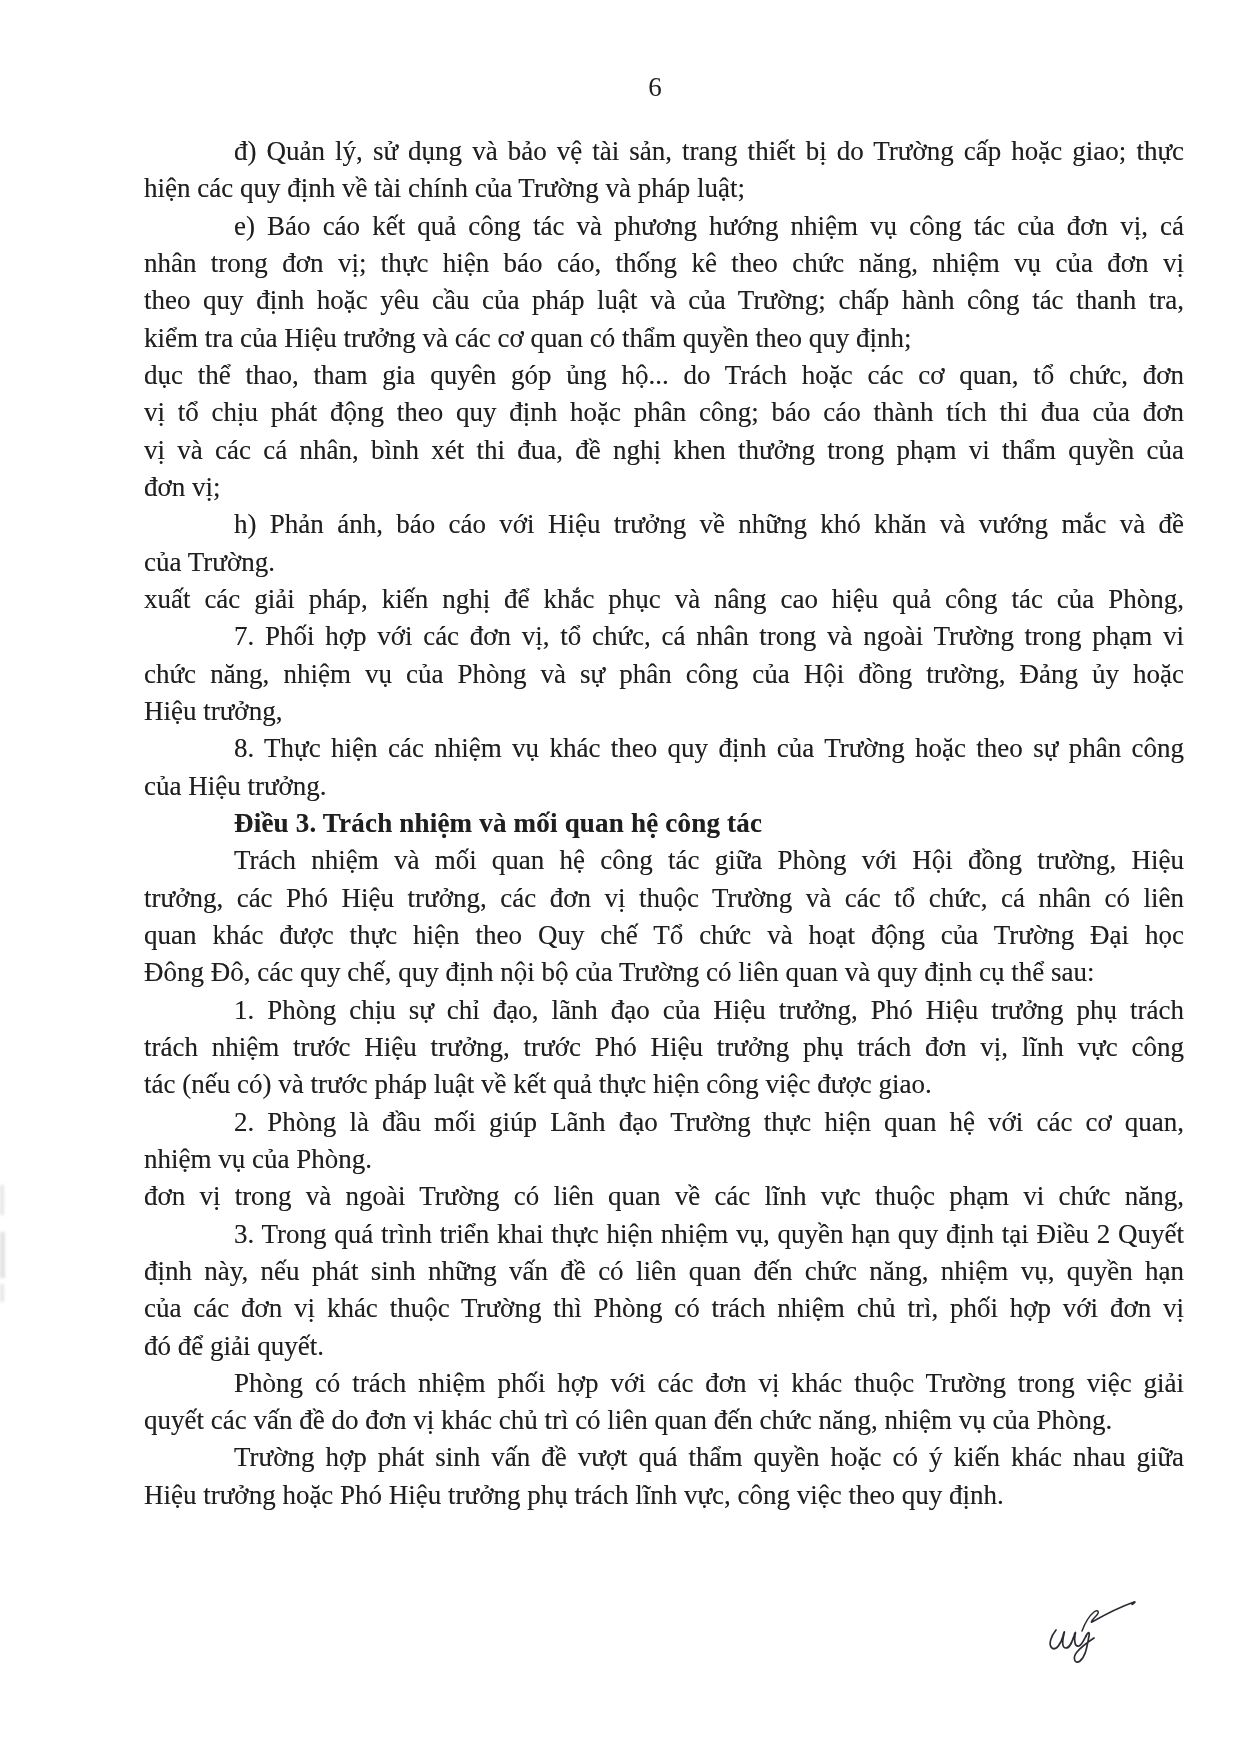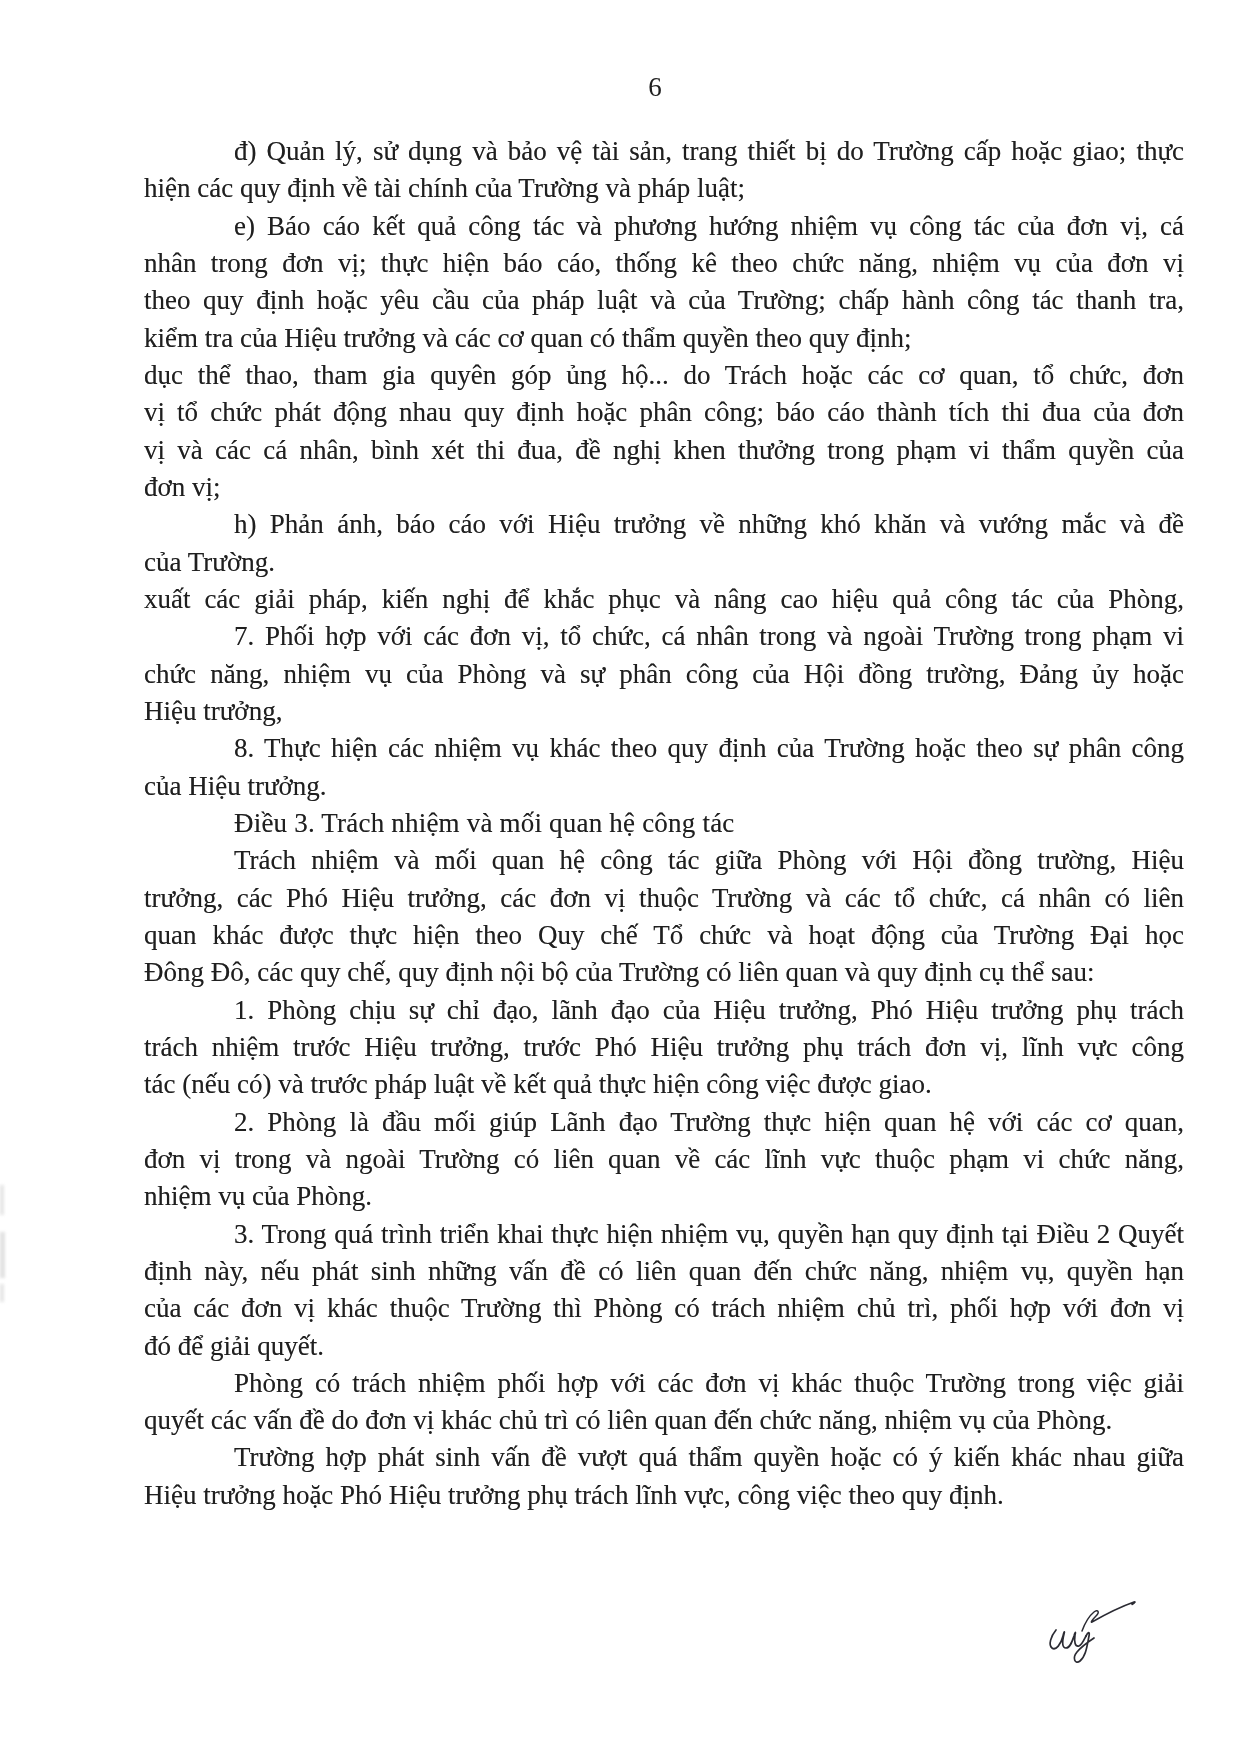--- a/index.html
+++ b/index.html
@@ -32,21 +32,21 @@
   }
   .line {
     height: 37.33px;
     line-height: 37.33px;
     text-align: justify;
     text-align-last: justify;
     overflow: hidden;
   }
   .line.end { text-align-last: left; }
   .line.indent { text-indent: 90px; }
-  .line.bold { font-weight: normal; letter-spacing: 0.2px; }
+  .line.bold { font-weight: bold; letter-spacing: 0.2px; }
   .signature {
     position: absolute;
     left: 1044px; top: 1597px;
   }
   .artifact {
     position: absolute;
     left: 0;
     background: #d8d8d8;
     filter: blur(1.5px);
     opacity: 0.65;
@@ -63,42 +63,42 @@
   <div class="page-number">6</div>
 
   <div class="content" id="content">
       <div class="line indent">đ) Quản lý, sử dụng và bảo vệ tài sản, trang thiết bị do Trường cấp hoặc giao; thực</div>
       <div class="line end">hiện các quy định về tài chính của Trường và pháp luật;</div>
       <div class="line indent">e) Báo cáo kết quả công tác và phương hướng nhiệm vụ công tác của đơn vị, cá</div>
       <div class="line">nhân trong đơn vị; thực hiện báo cáo, thống kê theo chức năng, nhiệm vụ của đơn vị</div>
       <div class="line">theo quy định hoặc yêu cầu của pháp luật và của Trường; chấp hành công tác thanh tra,</div>
       <div class="line end">kiểm tra của Hiệu trưởng và các cơ quan có thẩm quyền theo quy định;</div>
       <div class="line">dục thể thao, tham gia quyên góp ủng hộ... do Trách hoặc các cơ quan, tổ chức, đơn</div>
-      <div class="line">vị tổ chức phát động nhau quy định hoặc phân công; báo cáo thành tích thi đua của đơn</div>
+      <div class="line">vị tổ chịu phát động theo quy định hoặc phân công; báo cáo thành tích thi đua của đơn</div>
       <div class="line">vị và các cá nhân, bình xét thi đua, đề nghị khen thưởng trong phạm vi thẩm quyền của</div>
       <div class="line end">đơn vị;</div>
       <div class="line indent">h) Phản ánh, báo cáo với Hiệu trưởng về những khó khăn và vướng mắc và đề</div>
       <div class="line end">của Trường.</div>
       <div class="line">xuất các giải pháp, kiến nghị để khắc phục và nâng cao hiệu quả công tác của Phòng,</div>
       <div class="line indent">7. Phối hợp với các đơn vị, tổ chức, cá nhân trong và ngoài Trường trong phạm vi</div>
       <div class="line">chức năng, nhiệm vụ của Phòng và sự phân công của Hội đồng trường, Đảng ủy hoặc</div>
       <div class="line end">Hiệu trưởng,</div>
       <div class="line indent">8. Thực hiện các nhiệm vụ khác theo quy định của Trường hoặc theo sự phân công</div>
       <div class="line end">của Hiệu trưởng.</div>
       <div class="line indent end bold">Điều 3. Trách nhiệm và mối quan hệ công tác</div>
       <div class="line indent">Trách nhiệm và mối quan hệ công tác giữa Phòng với Hội đồng trường, Hiệu</div>
       <div class="line">trưởng, các Phó Hiệu trưởng, các đơn vị thuộc Trường và các tổ chức, cá nhân có liên</div>
       <div class="line">quan khác được thực hiện theo Quy chế Tổ chức và hoạt động của Trường Đại học</div>
       <div class="line end">Đông Đô, các quy chế, quy định nội bộ của Trường có liên quan và quy định cụ thể sau:</div>
       <div class="line indent">1. Phòng chịu sự chỉ đạo, lãnh đạo của Hiệu trưởng, Phó Hiệu trưởng phụ trách</div>
       <div class="line">trách nhiệm trước Hiệu trưởng, trước Phó Hiệu trưởng phụ trách đơn vị, lĩnh vực công</div>
       <div class="line end">tác (nếu có) và trước pháp luật về kết quả thực hiện công việc được giao.</div>
       <div class="line indent">2. Phòng là đầu mối giúp Lãnh đạo Trường thực hiện quan hệ với các cơ quan,</div>
+      <div class="line end">nhiệm vụ của Phòng.</div>
       <div class="line">đơn vị trong và ngoài Trường có liên quan về các lĩnh vực thuộc phạm vi chức năng,</div>
-      <div class="line end">nhiệm vụ của Phòng.</div>
       <div class="line indent">3. Trong quá trình triển khai thực hiện nhiệm vụ, quyền hạn quy định tại Điều 2 Quyết</div>
       <div class="line">định này, nếu phát sinh những vấn đề có liên quan đến chức năng, nhiệm vụ, quyền hạn</div>
       <div class="line">của các đơn vị khác thuộc Trường thì Phòng có trách nhiệm chủ trì, phối hợp với đơn vị</div>
       <div class="line end">đó để giải quyết.</div>
       <div class="line indent">Phòng có trách nhiệm phối hợp với các đơn vị khác thuộc Trường trong việc giải</div>
       <div class="line end">quyết các vấn đề do đơn vị khác chủ trì có liên quan đến chức năng, nhiệm vụ của Phòng.</div>
       <div class="line indent">Trường hợp phát sinh vấn đề vượt quá thẩm quyền hoặc có ý kiến khác nhau giữa</div>
       <div class="line end">Hiệu trưởng hoặc Phó Hiệu trưởng phụ trách lĩnh vực, công việc theo quy định.</div>
     </div>
 

